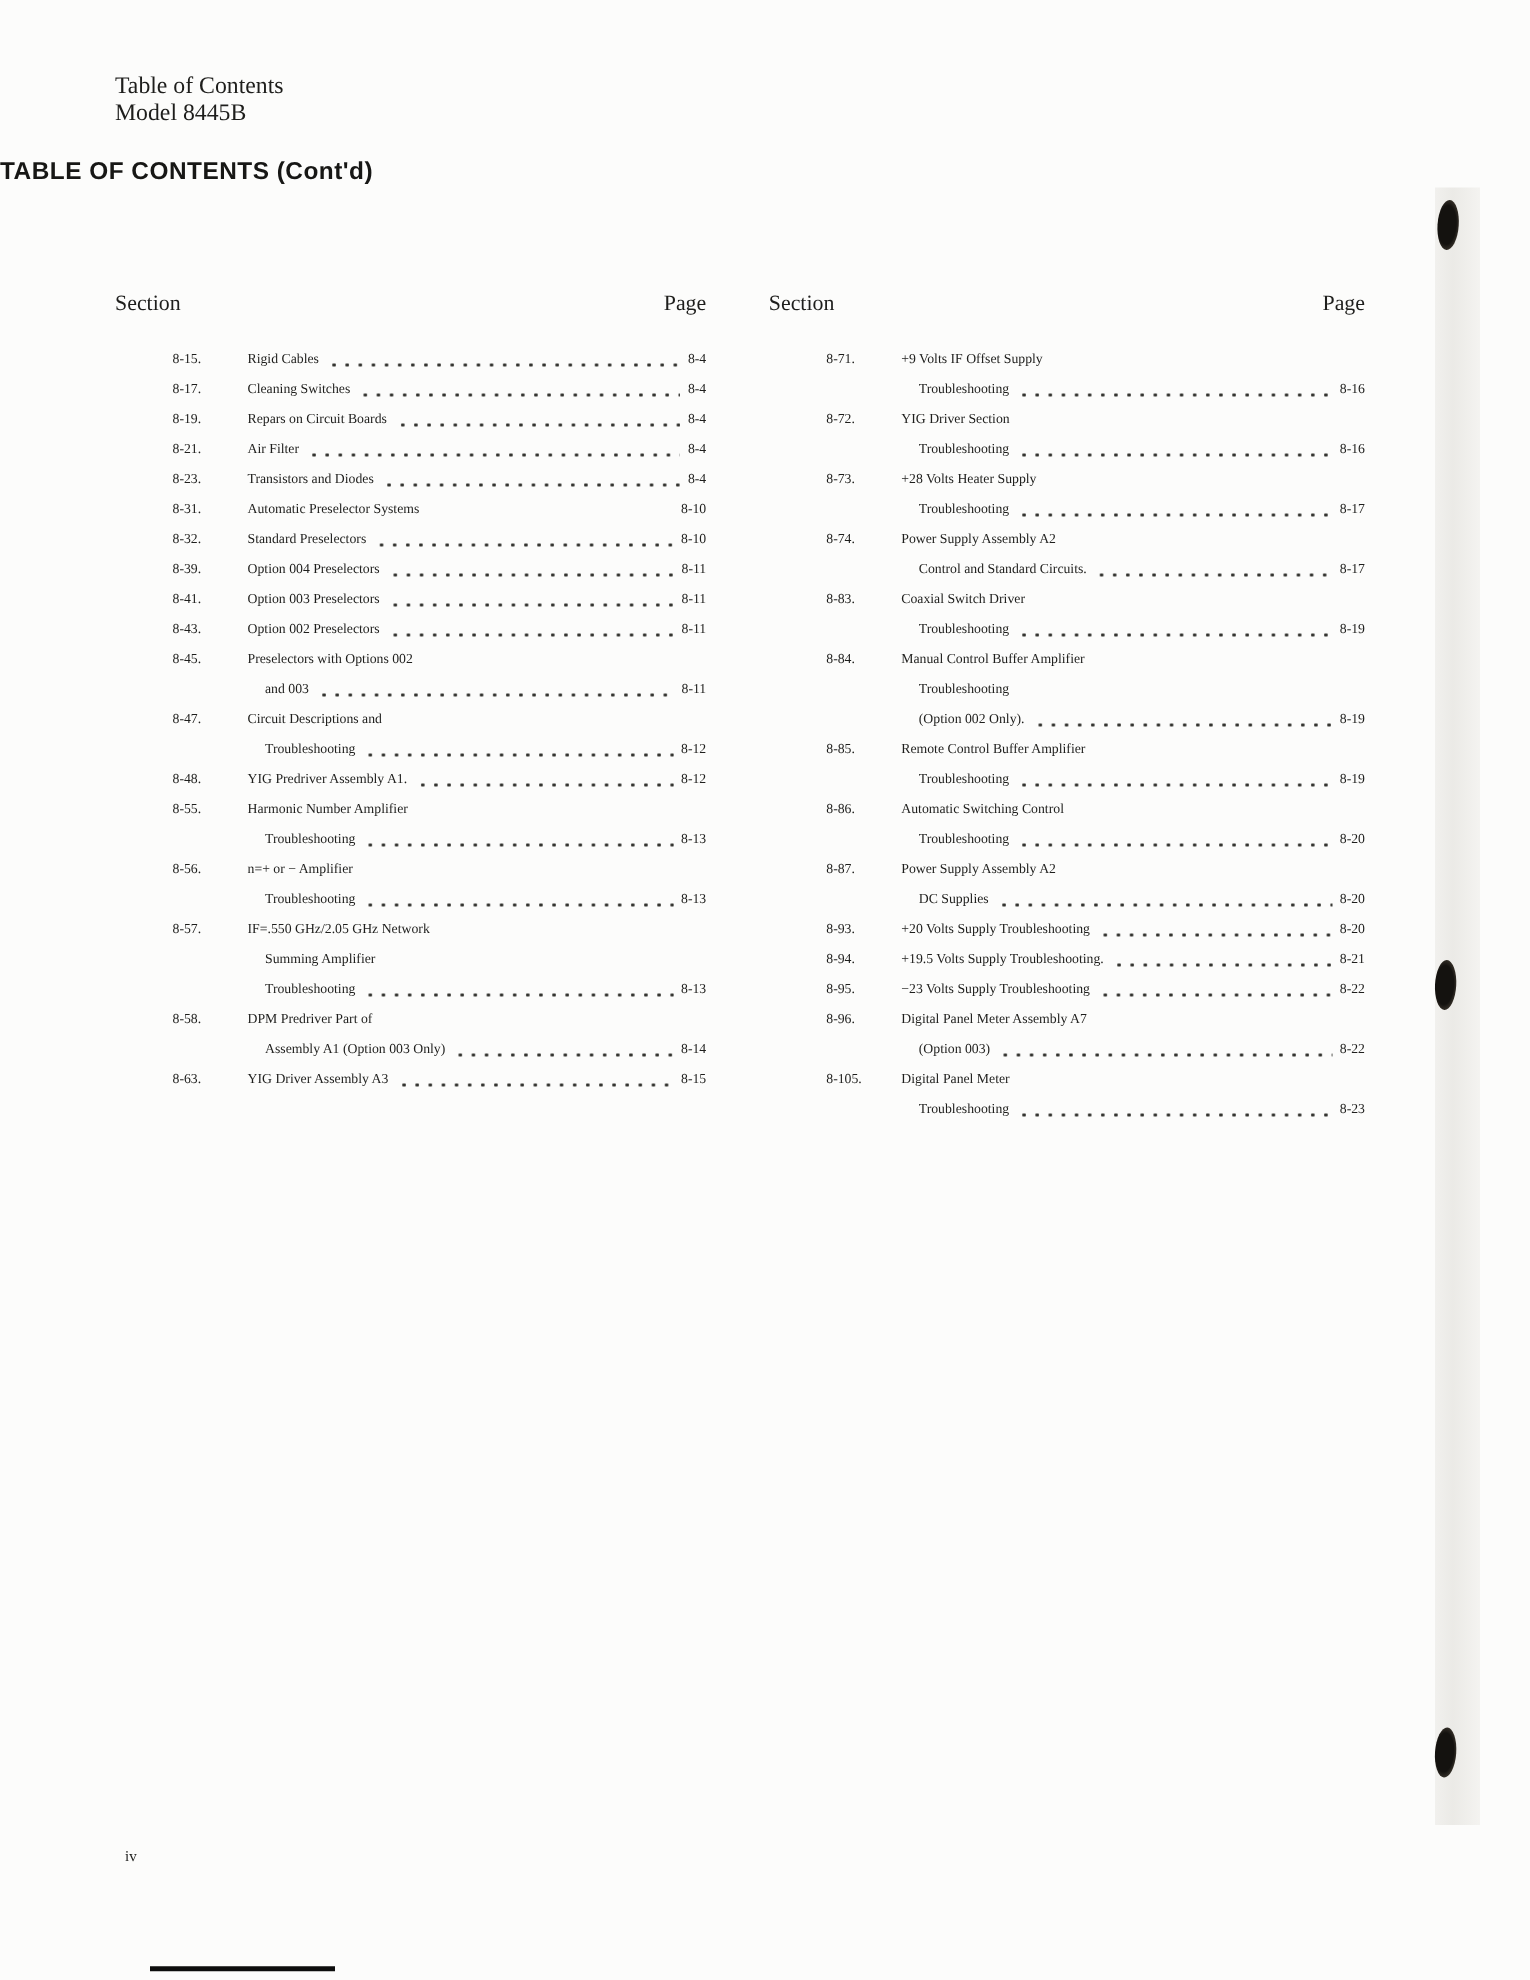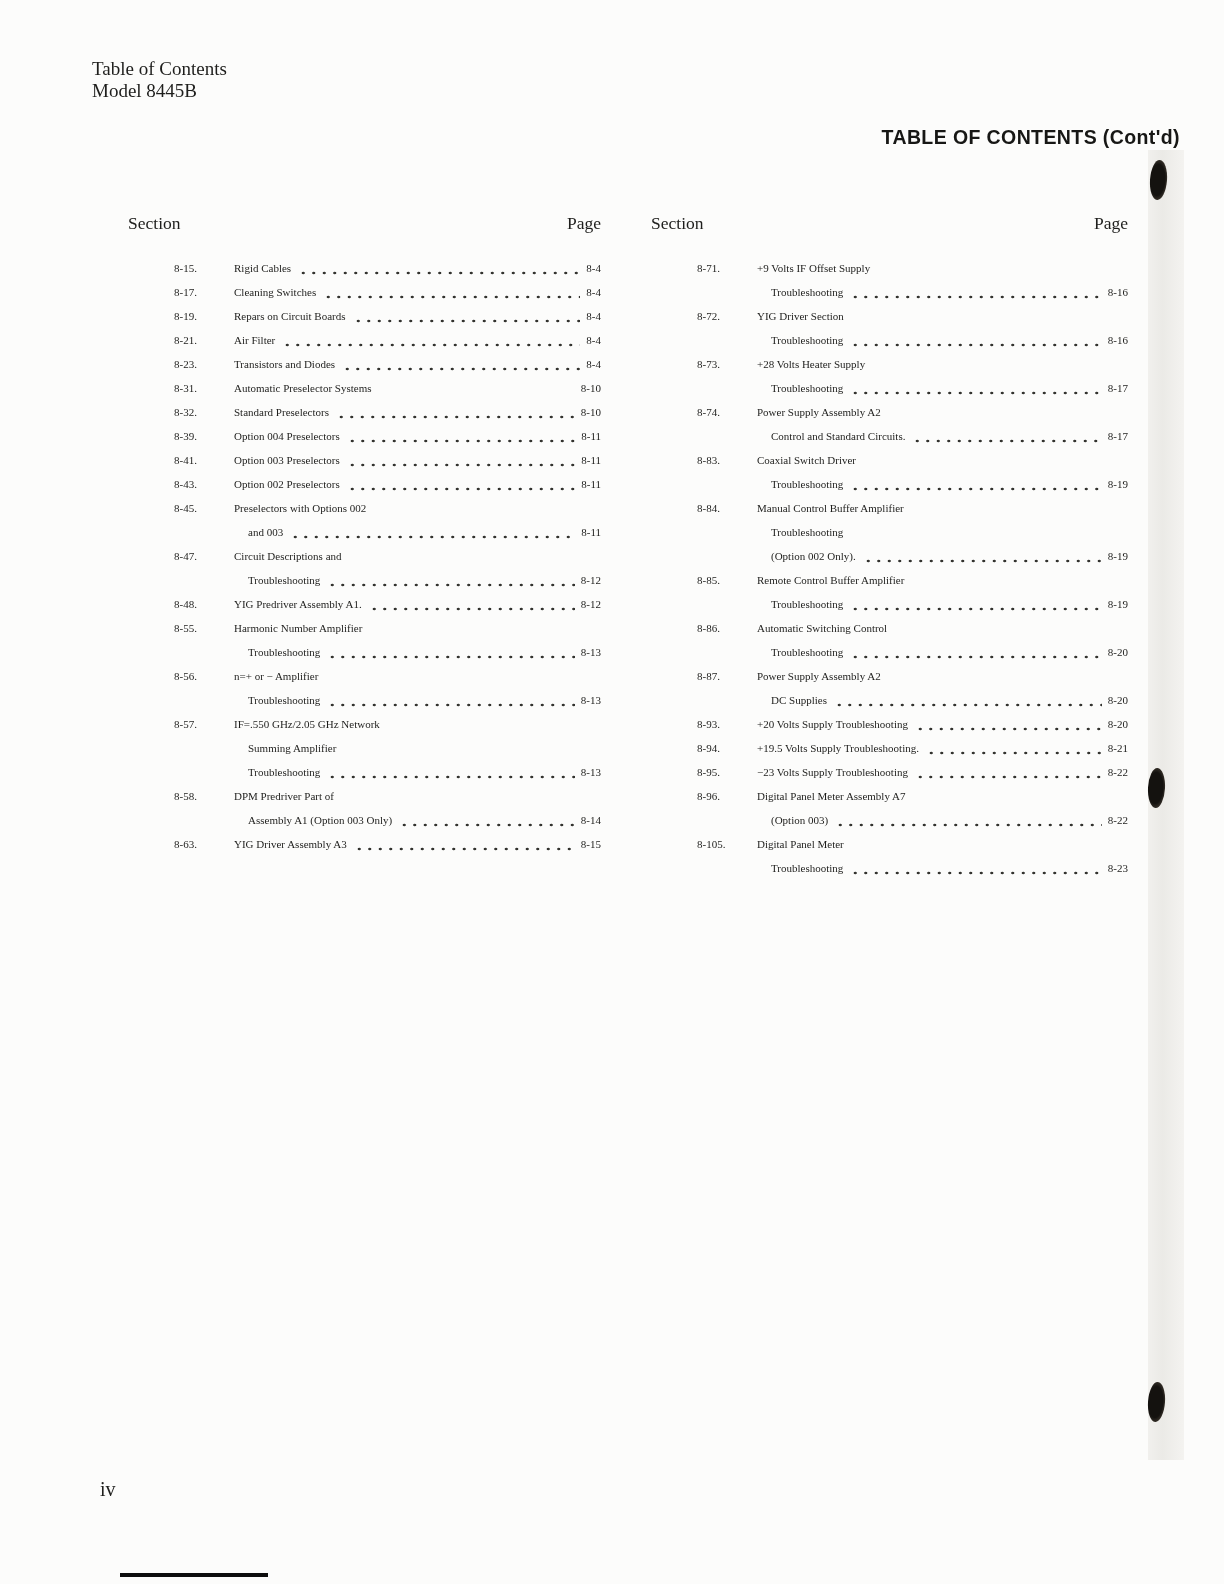--- a/index.html
+++ b/index.html
@@ -12,26 +12,26 @@
     color:#1e1e1c;
   }
   .running-head{
     position:absolute;top:58px;left:92px;right:128px;
     display:flex;justify-content:space-between;
     font-size:19px;
     flex-direction:column;
   }
   .doc-title{
     position:absolute;top:126px;left:0;width:1180px;
-    text-align:right;
+    text-align:left;
     font-family:"Liberation Sans", sans-serif;
     font-weight:bold;font-size:19.5px;letter-spacing:.4px;
     color:#171715;
   }
-  .col{position:absolute;top:213px;margin-left:36px;}
+  .col{position:absolute;top:232px;}
   .col-left{left:92px;width:473px;}
   .col-right{left:615px;width:477px;}
   .col-head{
     display:flex;justify-content:space-between;
     font-size:17.5px;margin-bottom:22px;
   }
   .entries{font-size:11px;}
   .line{
     display:flex;align-items:baseline;
     height:24px;line-height:24px;
@@ -49,21 +49,21 @@
     margin:0 6px 0 7px;
     background-image:radial-gradient(circle, #33332f 1.25px, rgba(0,0,0,0) 1.6px);
     background-size:10.5px 4px;
     background-repeat:repeat-x;
     background-position:left bottom 5px;
   }
   .leader.nodots{background-image:none;}
   .pg{flex:0 0 auto;text-align:right;}
   .footer-folio{
     position:absolute;left:100px;top:1478px;
-    font-size:20px;
+    font-size:12px;
   }
   
   .edge-strip{
     position:absolute;left:1148px;top:150px;width:36px;height:1310px;
     background:linear-gradient(to right,#f0efec,#e9e8e4 40%,#f3f2ef);
     opacity:.9;
   }
   .binding-mark{
     position:absolute;width:17px;height:40px;
     background:radial-gradient(ellipse at 45% 50%, #14120f 55%, #3a342c 75%, rgba(60,54,44,0) 100%);

